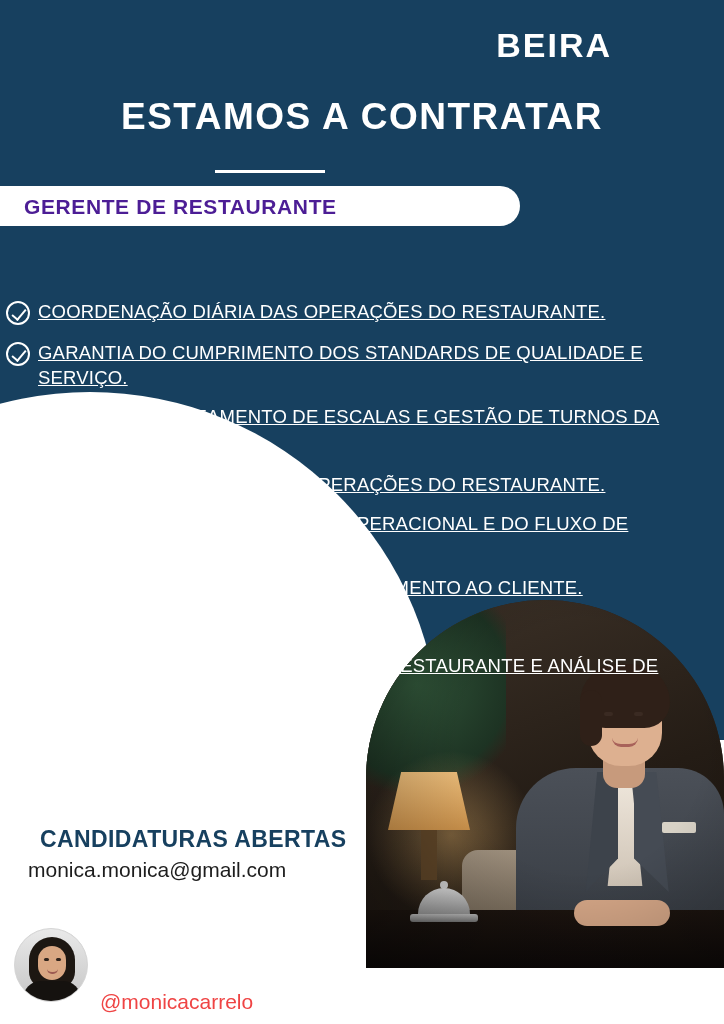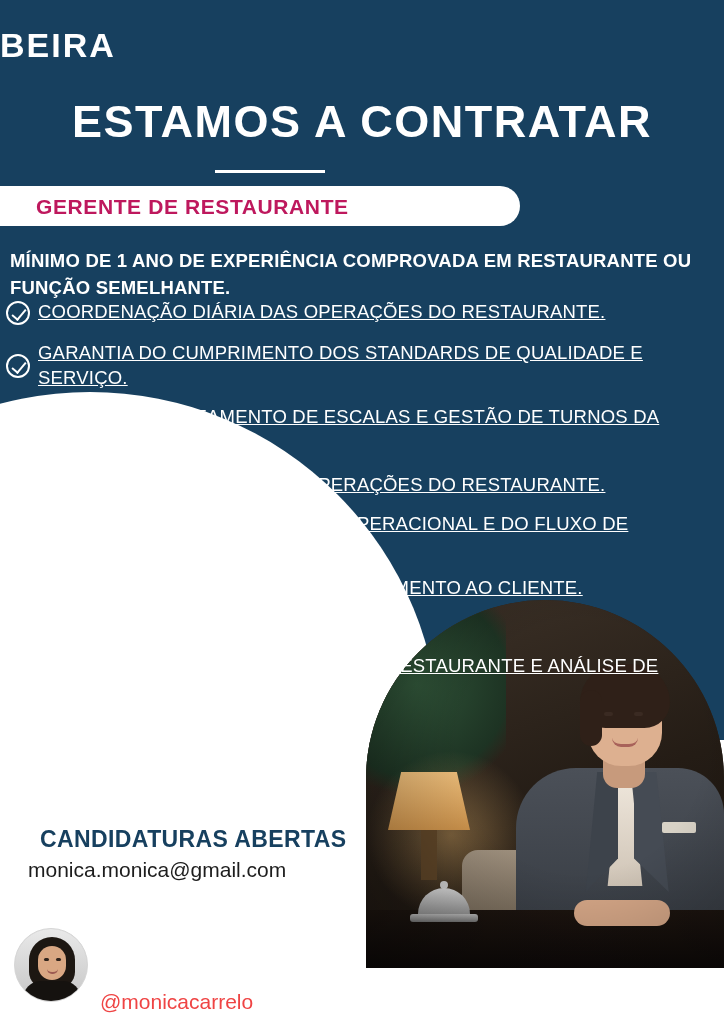--- a/index.html
+++ b/index.html
@@ -48,34 +48,34 @@
     width: 200px; height: 200px;
     background: #17405f;
     z-index: 1;
   }
 
   
   .brand {
     position: absolute;
     left: 0; top: 26px;
     width: 612px;
-    text-align: left;
+    text-align: right;
     color: #ffffff;
     font-size: 34px;
     font-weight: bold;
     letter-spacing: 2px;
     z-index: 6;
   }
   .headline {
     position: absolute;
     left: 0; top: 96px;
     width: 724px;
     text-align: center;
     color: #ffffff;
-    font-size: 45px;
+    font-size: 37px;
     font-weight: bold;
     letter-spacing: 1.5px;
     z-index: 6;
     white-space: nowrap;
   }
   .rule {
     position: absolute;
     left: 215px; top: 170px;
     width: 110px; height: 3px;
     background: #ffffff;
@@ -86,22 +86,22 @@
   .role-pill {
     position: absolute;
     left: -20px; top: 186px;
     width: 540px; height: 40px;
     background: #ffffff;
     border-radius: 0 20px 20px 0;
     z-index: 6;
   }
   .role-pill-text {
     position: absolute;
-    left: 36px; top: 195px;
-    color: #be185d;
+    left: 24px; top: 195px;
+    color: #4c1d95;
     font-size: 21px;
     font-weight: bold;
     letter-spacing: 0.6px;
     z-index: 7;
   }
 
   
   .intro {
     position: absolute;
     left: 10px; top: 248px;
@@ -147,21 +147,21 @@
   .bullet-text {
     color: #ffffff;
     font-size: 18.5px;
     line-height: 1.35;
     letter-spacing: 0.2px;
     max-width: 676px;
     text-decoration: underline;
   }
   
   .b0 { margin-bottom: 16px; }
-  .b1 { margin-bottom: 14px; align-items: center; }
+  .b1 { margin-bottom: 14px; }
   .b2 { margin-bottom: 18px; }
   .b3 { margin-bottom: 14px; }
   .b4 { margin-bottom: 14px; }
   .b5 { margin-bottom: 14px; }
   .b6 { margin-bottom: 14px; }
 
   
   .photo {
     position: absolute;
     left: 366px; top: 600px;
@@ -331,21 +331,20 @@
   <div class="white-bottom"></div>
   <div class="white-sweep"></div>
 
   <div class="brand">BEIRA</div>
   <div class="headline">ESTAMOS A CONTRATAR</div>
   <div class="rule"></div>
 
   <div class="role-pill"></div>
   <div class="role-pill-text">GERENTE DE RESTAURANTE</div>
 
-  <div class="intro">MÍNIMO DE 1 ANO DE EXPERIÊNCIA COMPROVADA EM RESTAURANTE OU FUNÇÃO SEMELHANTE.</div>
 
   <div class="bullets">
     <div class="bullet b0">
       <span class="check"></span>
       <span class="bullet-text">COORDENAÇÃO DIÁRIA DAS OPERAÇÕES DO RESTAURANTE.</span>
     </div>
     <div class="bullet b1">
       <span class="check"></span>
       <span class="bullet-text">GARANTIA DO CUMPRIMENTO DOS STANDARDS DE QUALIDADE E SERVIÇO.</span>
     </div>

